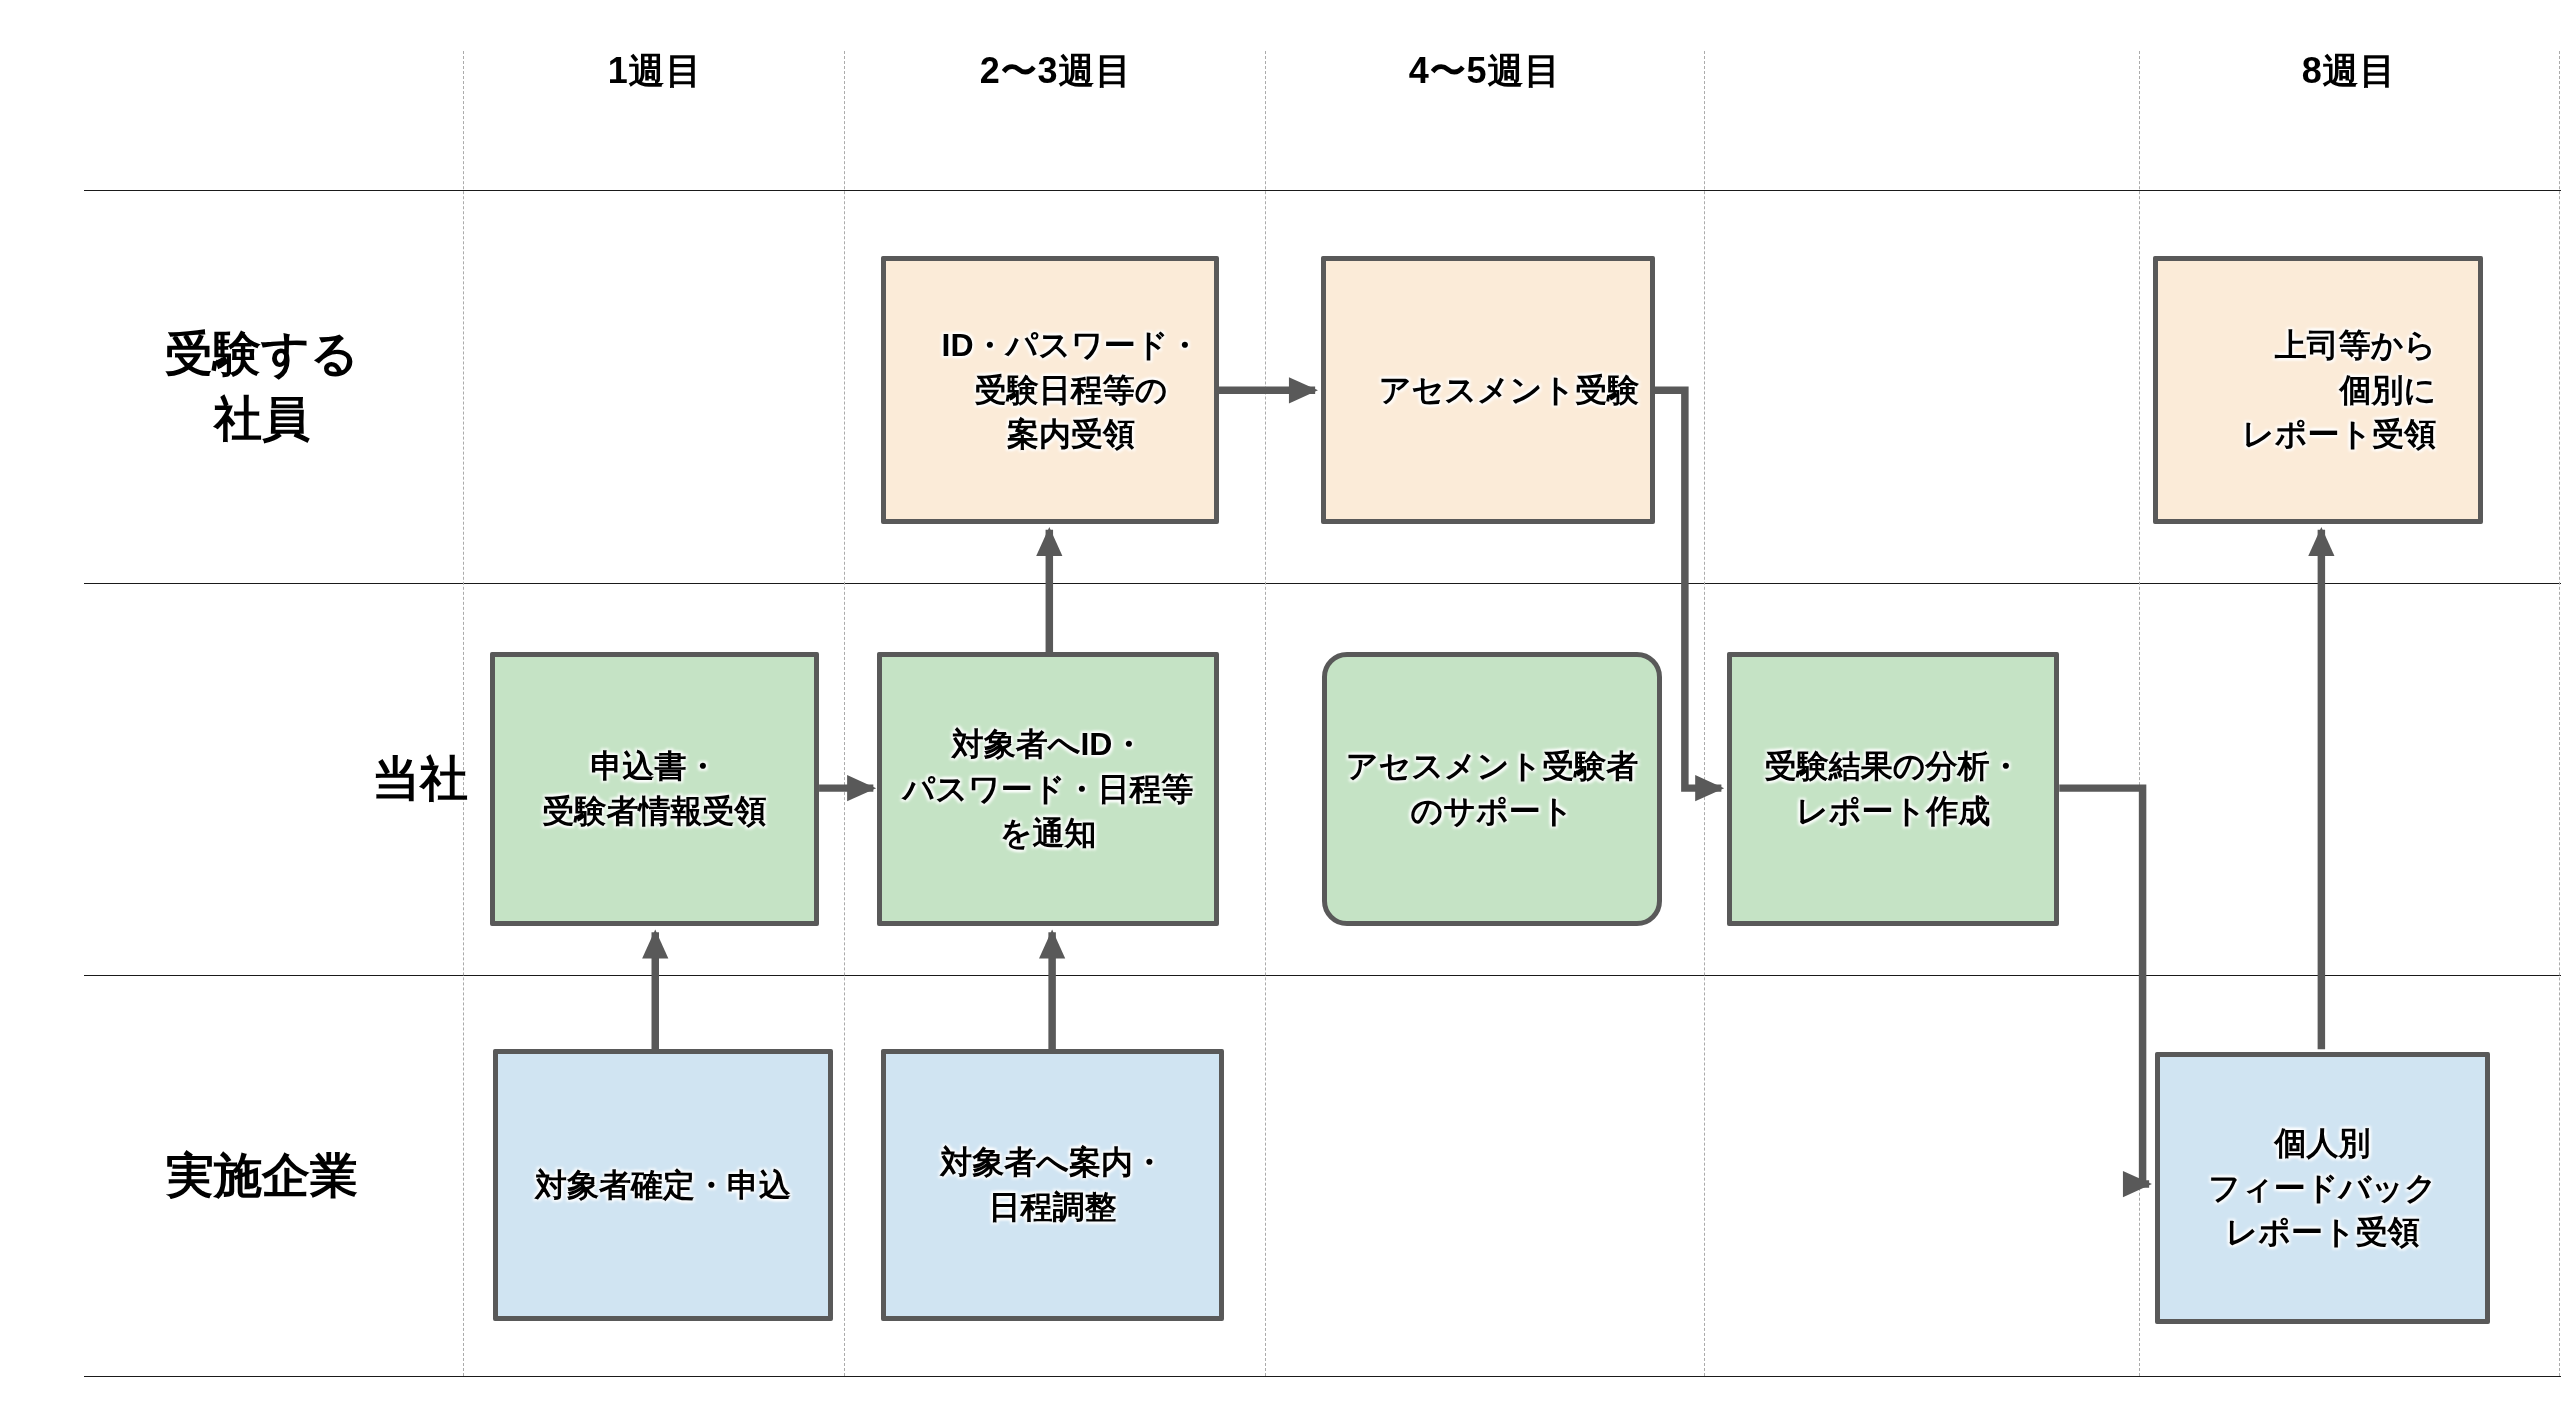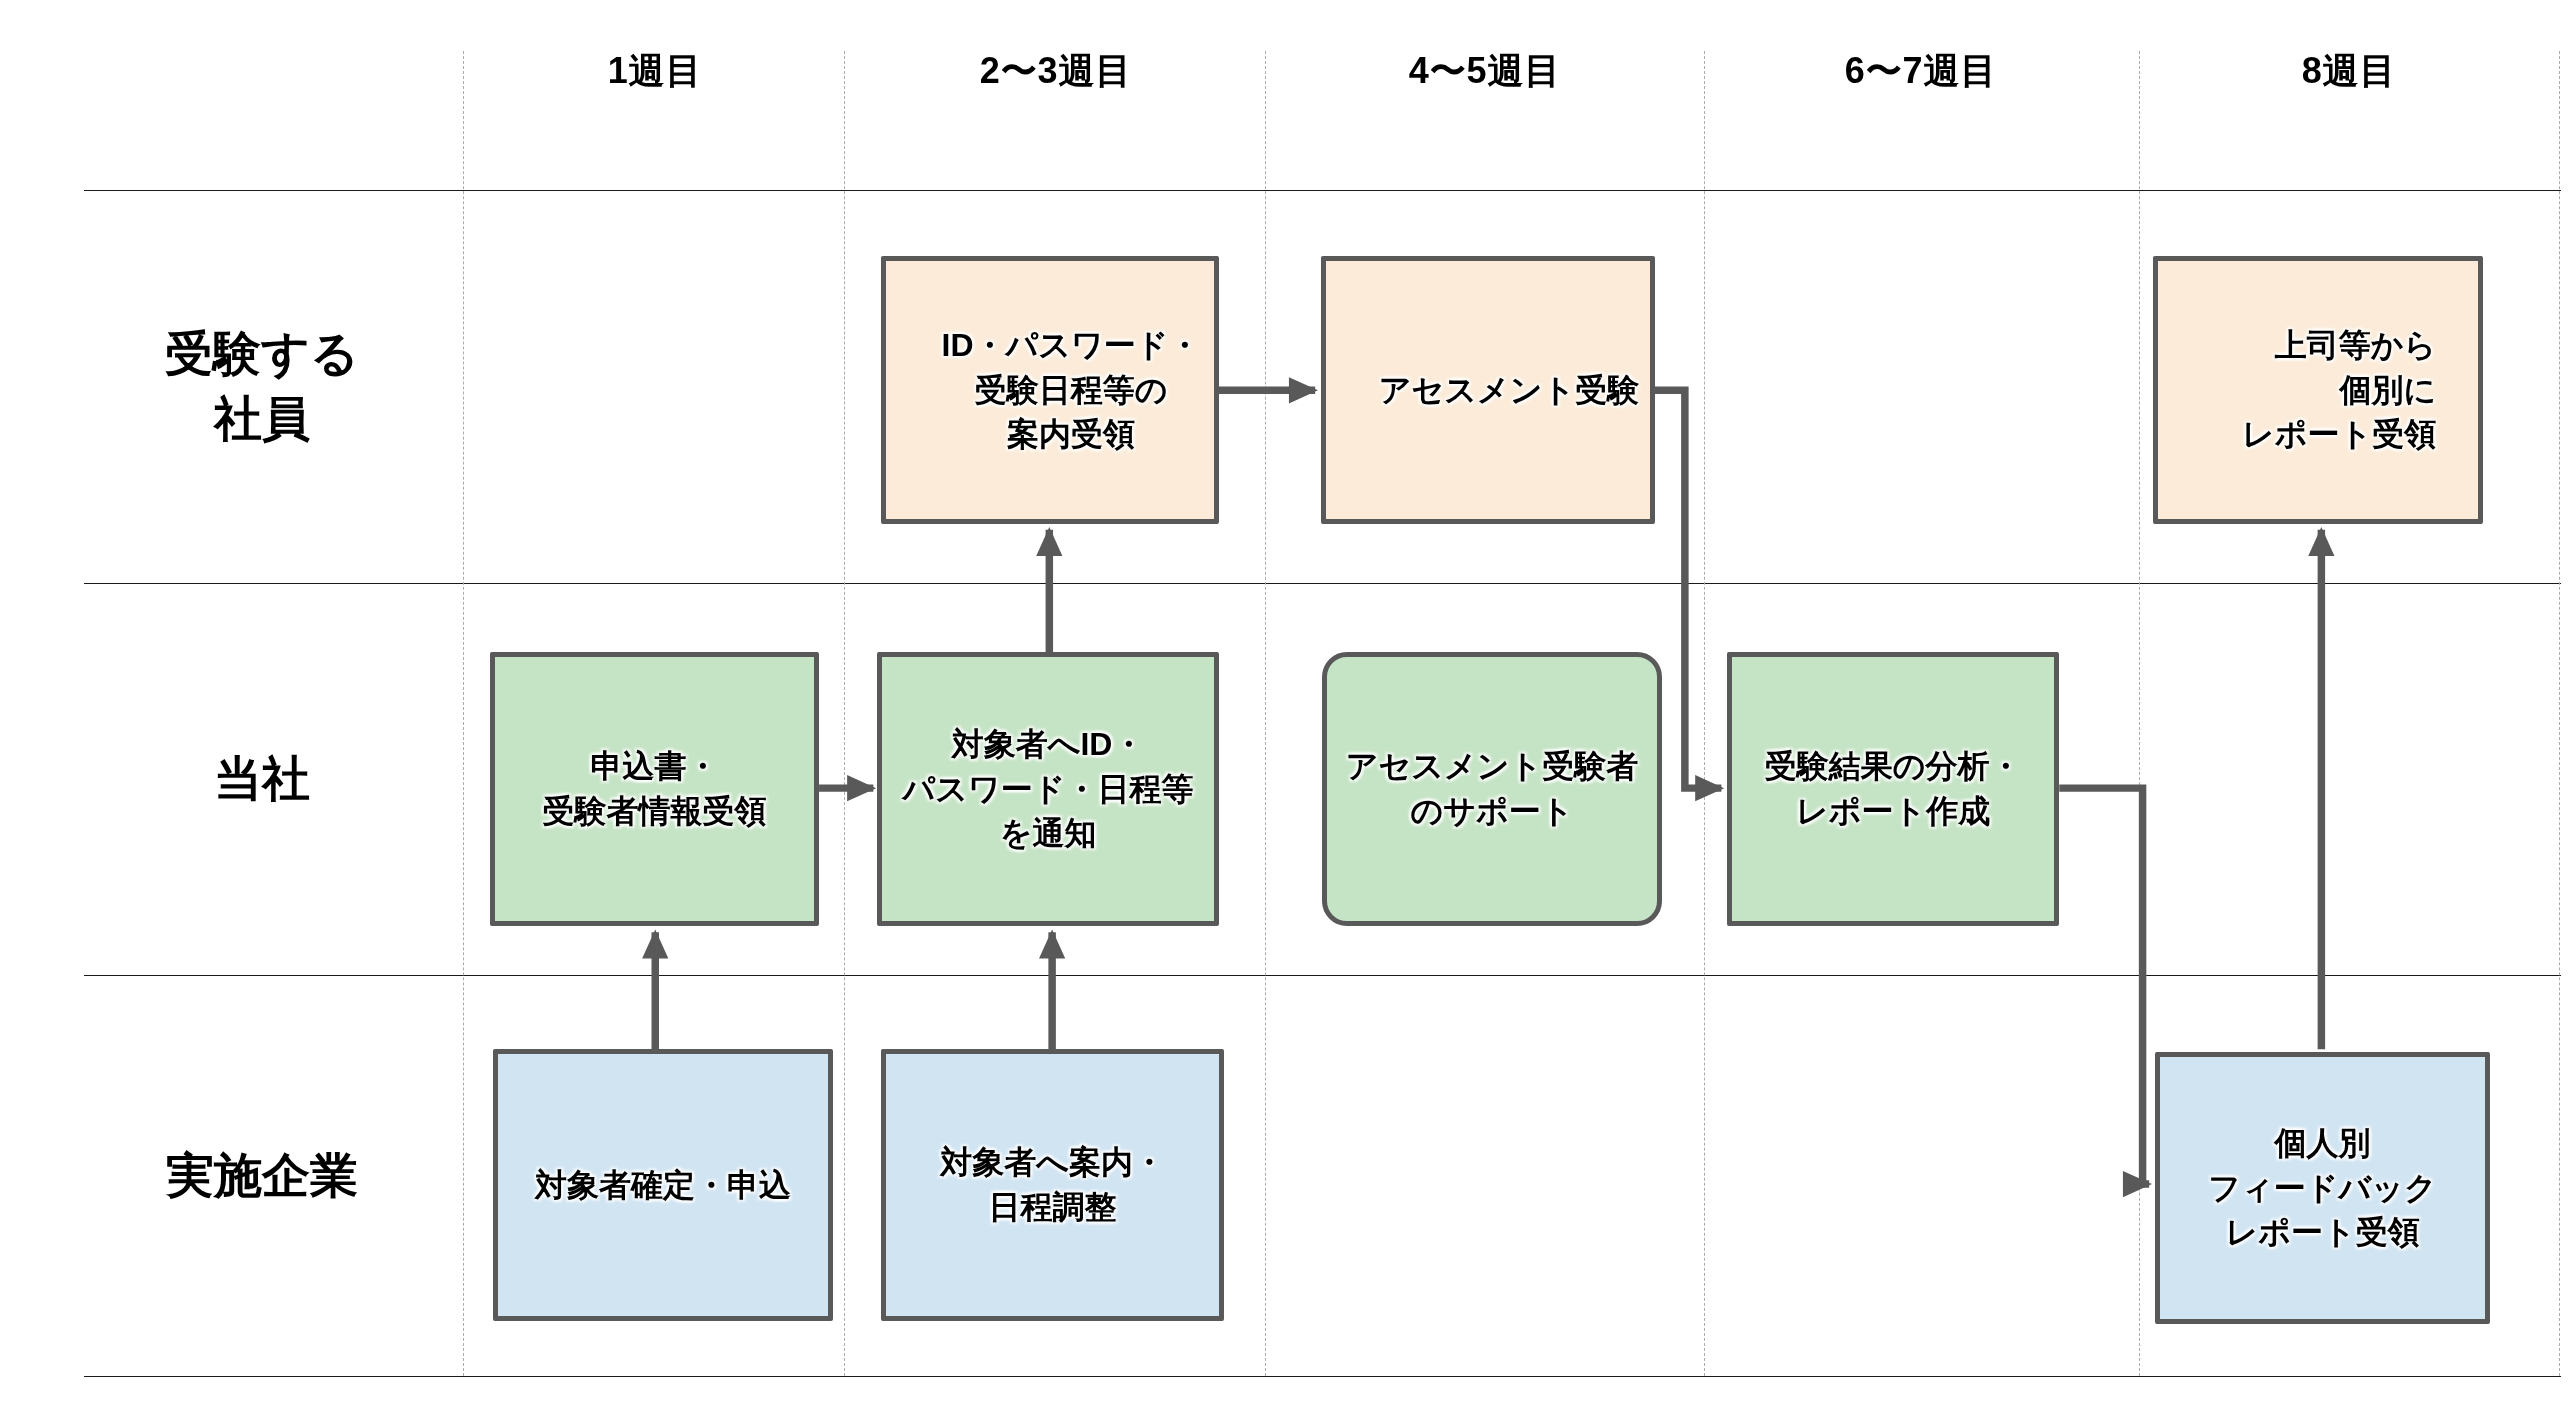--- a/index.html
+++ b/index.html
@@ -31,21 +31,21 @@
   .col-header.h3{left:1298px;}
   .col-header.h4{left:1734px;}
   .col-header.h5{left:2162px;}
   
   .lane-label{
     position:absolute;left:56px;width:412px;text-align:center;
     font-size:48px;font-weight:bold;line-height:1.35;white-space:pre-line;
     transform:translateY(-50%);
   }
   .lane-label.r1{top:387px;}
-  .lane-label.r2{top:779px;}
+  .lane-label.r2{top:779px;text-align:right;}
   .lane-label.r3{top:1176px;}
   
   .box{
     position:absolute;box-sizing:border-box;border:5.6px solid #595959;
     display:flex;align-items:center;justify-content:center;text-align:center;
     font-size:32px;font-weight:bold;line-height:1.4;white-space:pre-line;
     text-shadow:1.9px 1.9px 2.8px rgba(255,255,255,.9),-1.9px -1.9px 2.8px rgba(255,255,255,.9),
                 1.9px -1.9px 2.8px rgba(255,255,255,.9),-1.9px 1.9px 2.8px rgba(255,255,255,.9);
     border-radius:1.9px;
   }
@@ -78,21 +78,20 @@
   <div class="col-line c1"></div>
   <div class="col-line c2"></div>
   <div class="col-line c3"></div>
   <div class="col-line c4"></div>
   <div class="col-line c5"></div>
   <div class="col-line c6"></div>
 
   <div class="col-header h1">1週目</div>
   <div class="col-header h2">2〜3週目</div>
   <div class="col-header h3">4〜5週目</div>
-  <div class="col-header h4">6〜7週目</div>
   <div class="col-header h5">8週目</div>
 
   <div class="lane-label r1">受験する
 社員</div>
   <div class="lane-label r2">当社</div>
   <div class="lane-label r3">実施企業</div>
 
   <div class="box orange b1">ID・パスワード・
 受験日程等の
 案内受領</div>

